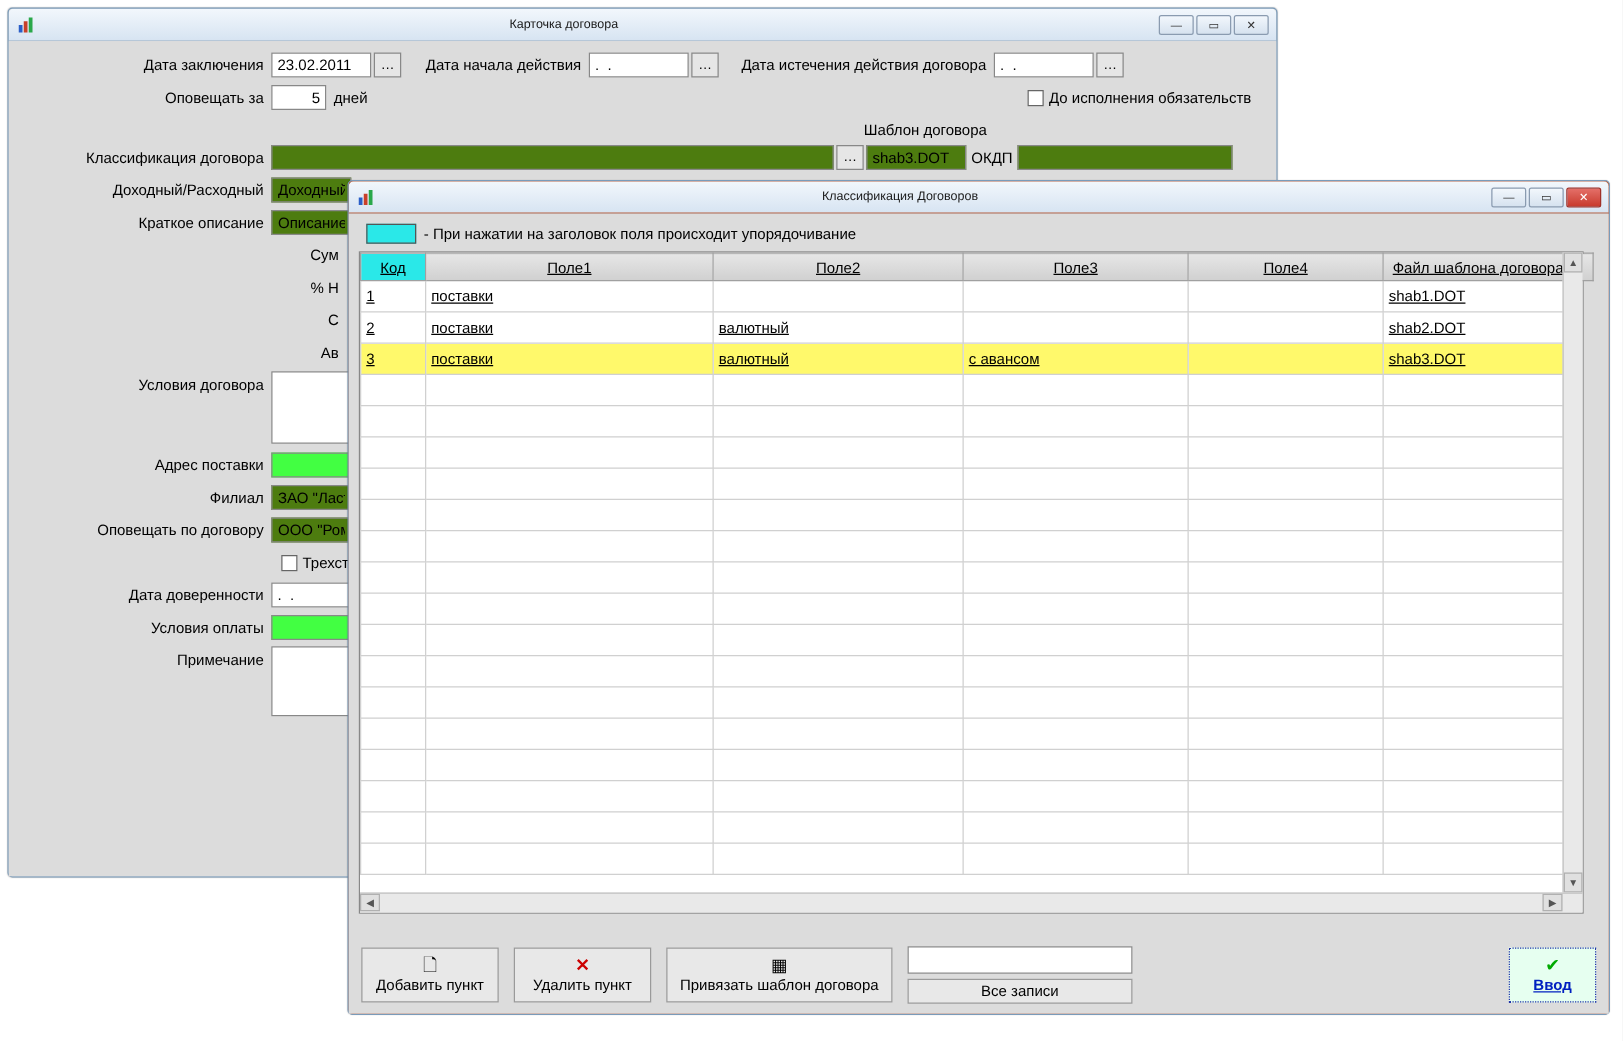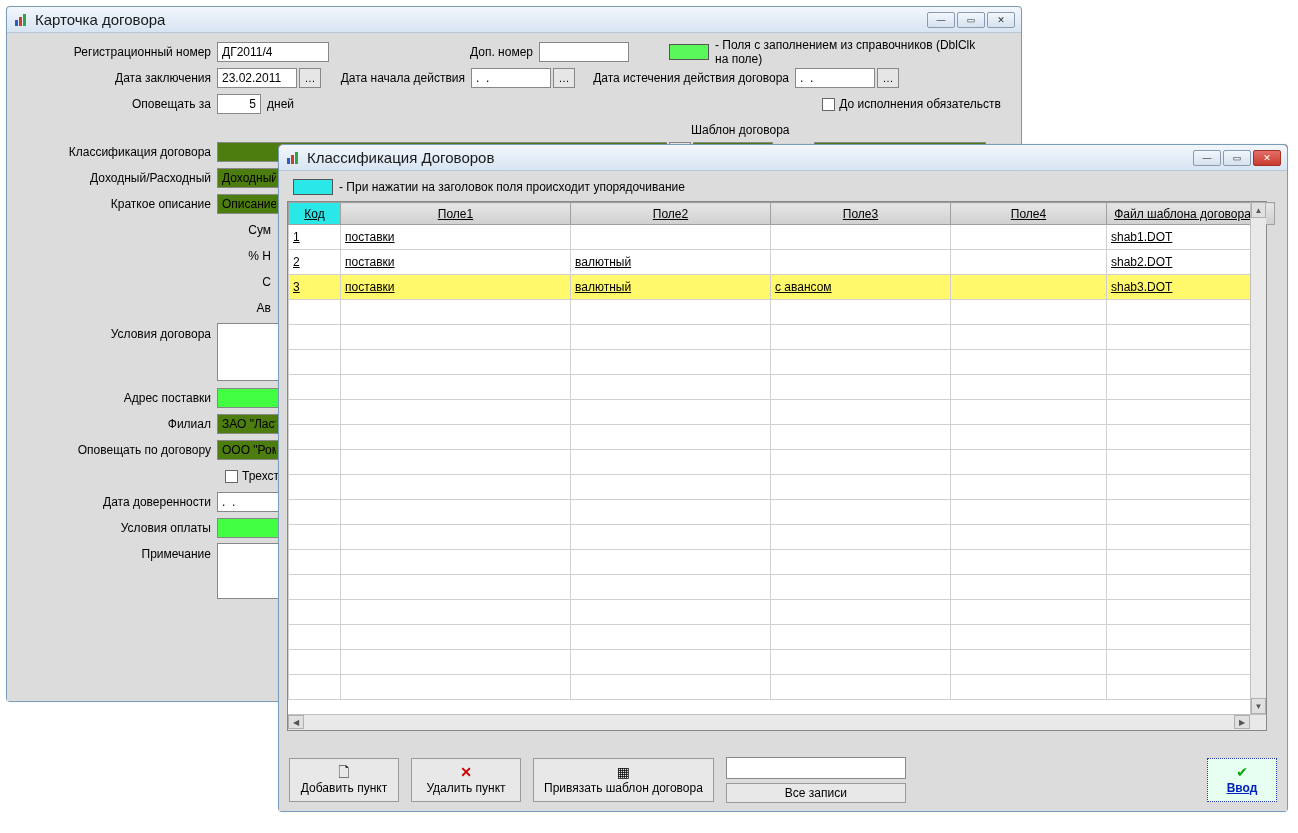--- a/index.html
+++ b/index.html
@@ -26,22 +26,22 @@
     align-items: center;
     padding: 0 6px;
     border-radius: 4px 4px 0 0;
     color: #1a1a1a;
   }
   .titlebar .app-icon {
     width: 16px; height: 16px; margin-right: 6px;
     display: flex; align-items: center; justify-content: center;
   }
   .titlebar .title {
-    flex: 1; padding-right: 60px;
-    font-size: 15px;
+    flex: 1; text-align: center; padding-right: 60px;
+    font-size: 10px;
   }
   .win-controls {
     display: flex; gap: 2px;
   }
   .win-btn {
     width: 28px; height: 16px;
     border: 1px solid #8a9bb0;
     border-radius: 2px;
     background: linear-gradient(#f2f7fc,#d6e2ef);
     display: flex; align-items: center; justify-content: center;
@@ -160,29 +160,20 @@
     </span>
     <span class="title">Карточка договора</span>
     <div class="win-controls">
       <div class="win-btn">—</div>
       <div class="win-btn">▭</div>
       <div class="win-btn">✕</div>
     </div>
   </div>
   <div class="client">
 
-    <div class="form-row">
-      <div class="lbl" style="width:200px;">Регистрационный номер</div>
-      <input class="txt" style="width: 112px;" value="ДГ2011/4">
-      <div class="lbl" style="width:210px;">Доп. номер</div>
-      <input class="txt" style="width: 90px;">
-      <div style="width:40px"></div>
-      <span class="swatch"></span>
-      <span style="max-width:270px">- Поля с заполнением из справочников (DblClk на поле)</span>
-    </div>
 
     <div class="form-row">
       <div class="lbl" style="width:200px;">Дата заключения</div>
       <input class="txt" style="width: 80px;" value="23.02.2011">
       <div class="btn-small">…</div>
       <div class="lbl" style="width:150px;">Дата начала действия</div>
       <input class="txt" style="width: 80px;" value=".  .">
       <div class="btn-small">…</div>
       <div class="lbl" style="width:220px;">Дата истечения действия договора</div>
       <input class="txt" style="width: 80px;" value=".  .">

